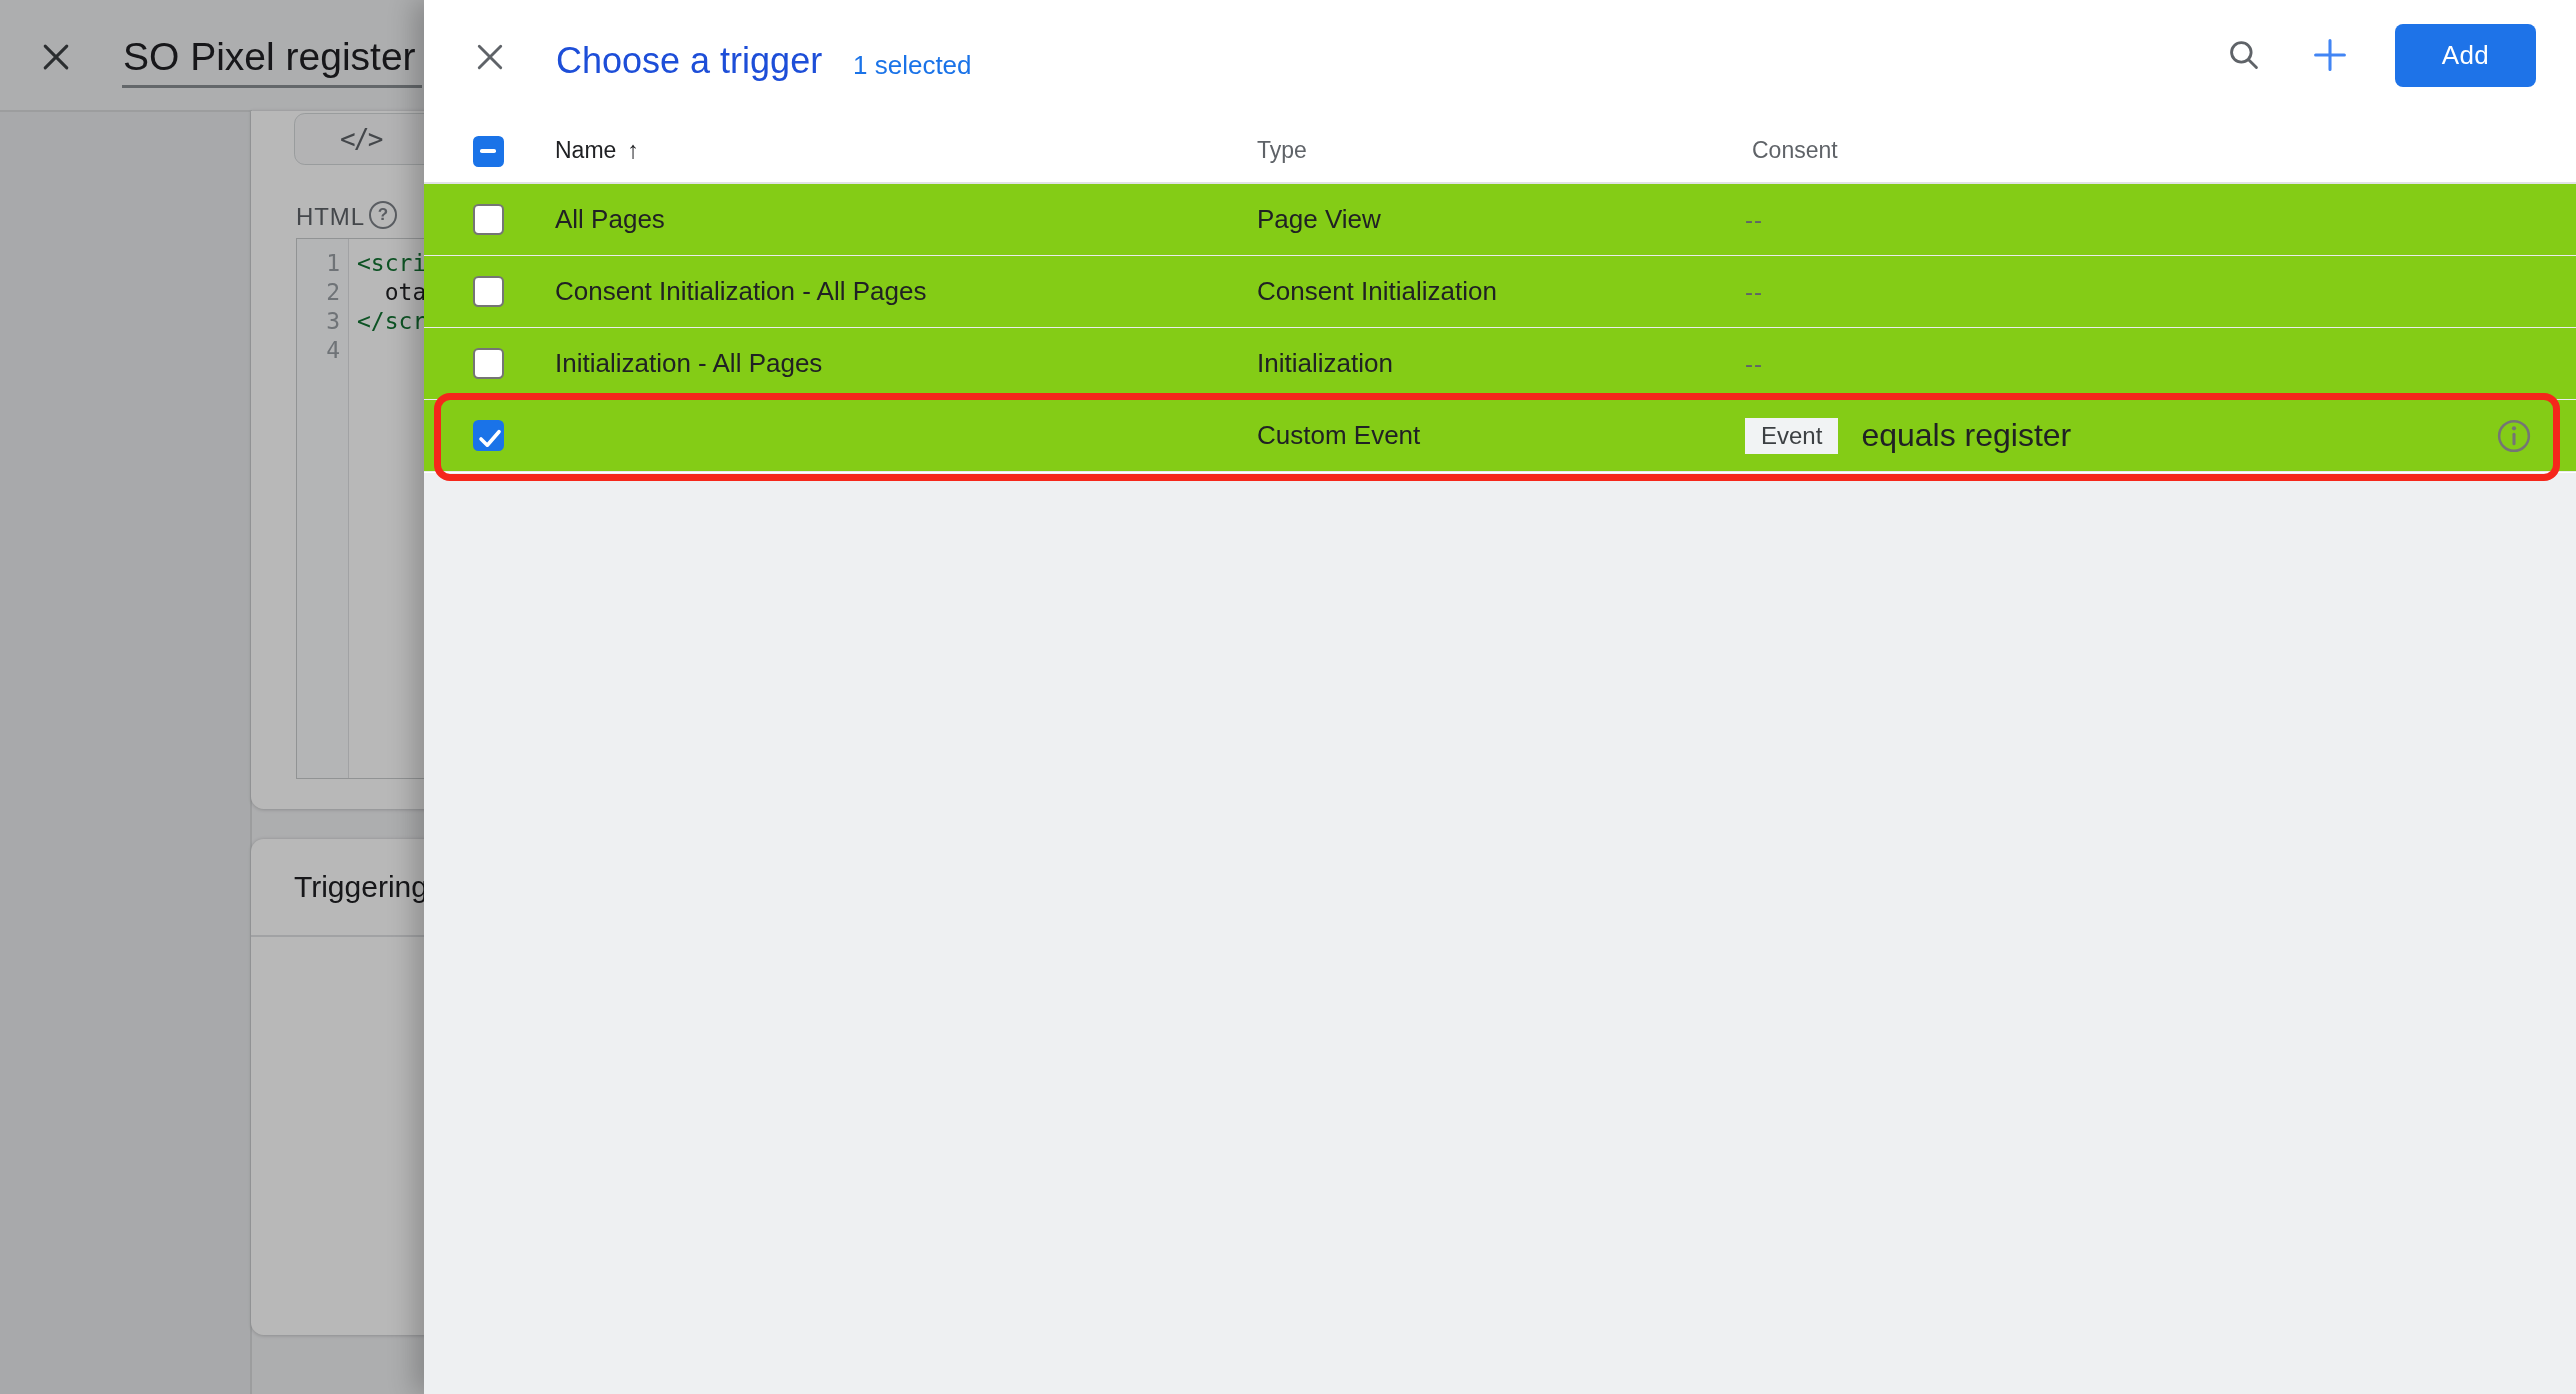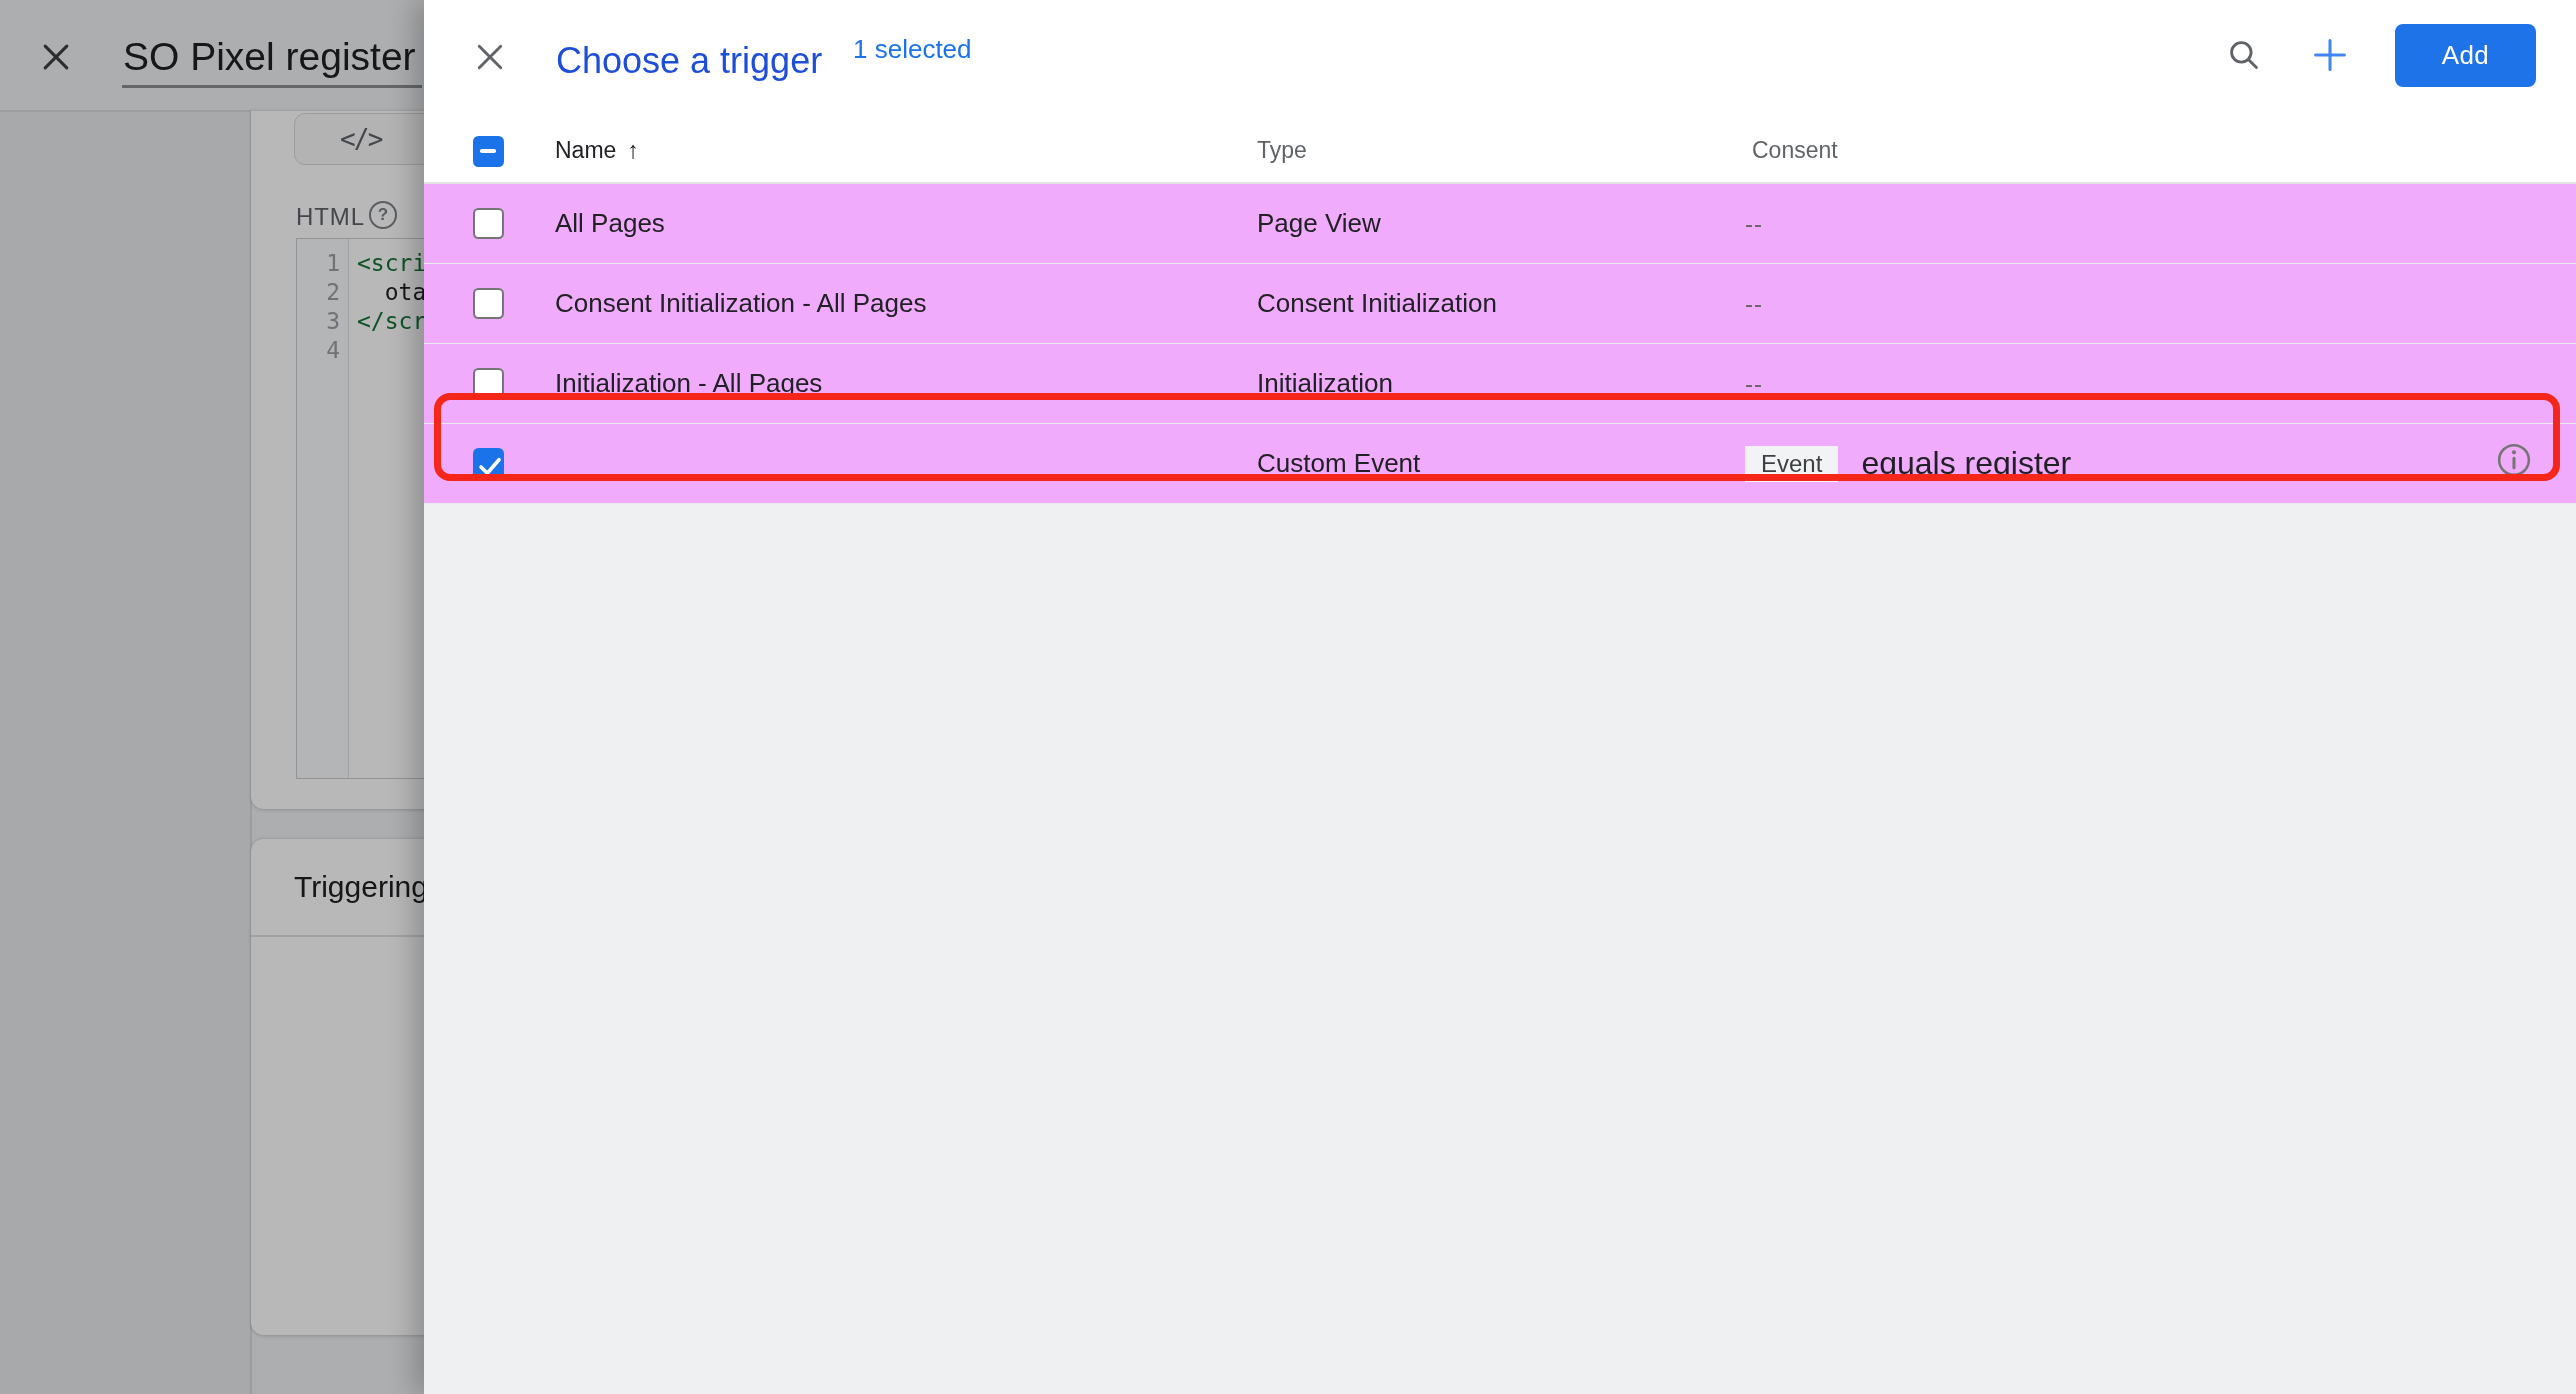--- a/index.html
+++ b/index.html
@@ -38,21 +38,21 @@
   .trigger-card-divider { position:absolute; left:251px; top:935px; width:220px; height:1.8px; background:#dfe1e3; }
 
   .scrim { position:absolute; left:0; top:0; width:424px; height:1395px; background:rgba(0,0,0,0.28); cursor:pointer; }
 
   
   .dialog { position:absolute; left:424px; top:0; width:2152px; height:1395px; background:#eef0f2; box-shadow:-10.8px 0 25px rgba(0,0,0,.22); }
   .dialog-white { position:absolute; left:0; top:0; width:2152px; height:473px; background:#ffffff; }
 
   .dlg-close { position:absolute; left:49px; top:40px; width:34px; height:34px; cursor:pointer; }
   .dlg-title { position:absolute; left:132px; top:39px; font-size:36px; line-height:43px; color:#1d4ed8; white-space:nowrap; }
-  .dlg-selected { position:absolute; left:429px; top:34px; font-size:26px; line-height:30.5px; color:#1a73e8; white-space:nowrap; cursor:pointer; }
+  .dlg-selected { position:absolute; left:429px; top:50px; font-size:26px; line-height:30.5px; color:#1a73e8; white-space:nowrap; cursor:pointer; }
 
   .search-btn { position:absolute; left:1804px; top:39px; width:32px; height:32px; cursor:pointer; }
   .plus-btn   { position:absolute; left:1888px; top:37px; width:36px; height:36px; cursor:pointer; }
   .add-btn { position:absolute; left:1971px; top:24px; width:141px; height:63px; background:#1e73e8; border:none; border-radius:8px; color:#ffffff; font-size:26px; font-weight:500; font-family:"Liberation Sans", sans-serif; display:flex; align-items:center; justify-content:center; cursor:pointer; letter-spacing:0.4px; }
 
   .checkbox { width:30.5px; height:30.5px; border:2.7px solid #757575; border-radius:5.4px; background:#ffffff; position:relative; cursor:pointer; flex:none; }
   .checkbox svg { display:none; position:absolute; left:-2.7px; top:-2.7px; }
   .checkbox.checked { background:#1a73e8; border-color:#1a73e8; }
   .checkbox.checked svg { display:block; }
   .checkbox.indeterminate { background:#1a73e8; border-color:#1a73e8; }
@@ -62,21 +62,21 @@
   .thead { position:absolute; left:0; top:117px; width:2152px; height:66px; }
   .thead .cb-wrap { position:absolute; left:49px; top:19px; }
   .th-name-group { position:absolute; left:131px; top:0; height:66px; display:flex; align-items:center; gap:10.8px; cursor:pointer; }
   .th-name { font-size:23px; font-weight:500; color:#202124; }
   .sort-arrow { font-size:24px; color:#202124; }
   .th-type, .th-filter { position:absolute; top:0; height:66px; display:flex; align-items:center; font-size:23px; color:#5f6368; }
   .th-type { left:833px; } .th-filter { left:1328px; }
   .thead-divider { position:absolute; left:0; top:182px; width:2152px; height:1.8px; background:#e1e3e5; }
 
   .rows { position:absolute; left:0; top:184px; width:2152px; }
-  .trow { position:relative; width:2152px; height:80px; border-bottom:1.8px solid #e9ebed; background:#f0abfc; cursor:pointer; }
+  .trow { position:relative; width:2152px; height:72px; border-bottom:1.8px solid #e9ebed; background:#84cc16; cursor:pointer; }
   .trow .cell { position:absolute; top:0; height:100%; display:flex; align-items:center; }
   .trow .cb-cell { left:49px; }
   .trow .name-cell { left:131px; font-size:26px; color:#202124; }
   .trow .type-cell { left:833px; font-size:26px; color:#202124; }
   .trow .filter-cell { left:1321px; }
   .filter-plain { font-size:24px; color:#5f6368; letter-spacing:0.9px; }
   .filter-chip { height:36px; padding:0 16px; background:#f1f3f4; border-radius:0; font-size:24px; color:#3c4043; display:flex; align-items:center; }
   .filter-text { margin-left:23px; font-size:32px; color:#202124; }
   .info-wrap { position:absolute; left:2072px; top:18px; width:36px; height:36px; cursor:pointer; }
 

